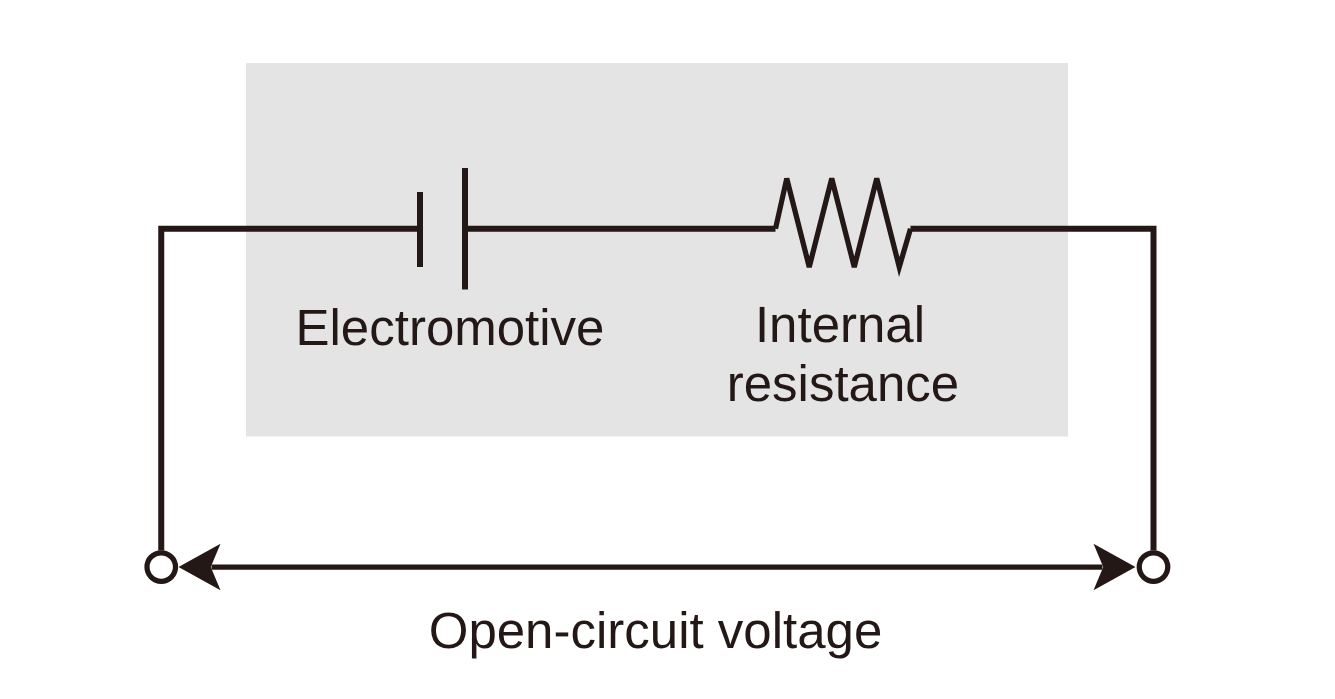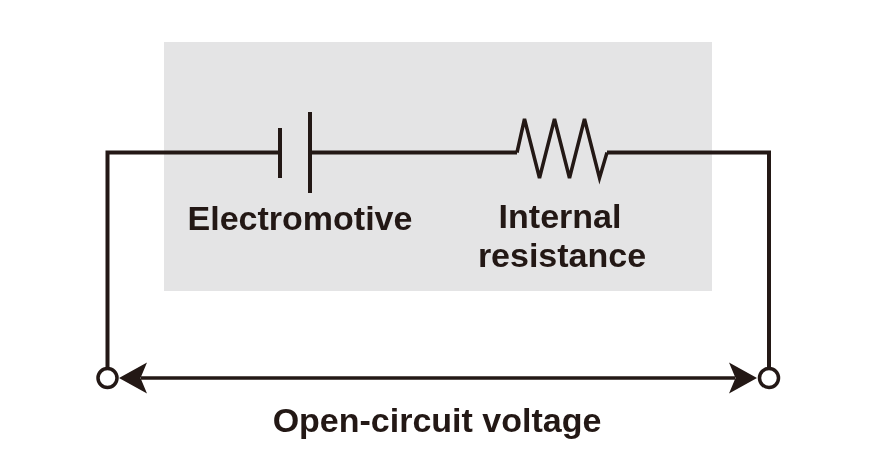--- a/index.html
+++ b/index.html
@@ -8,21 +8,21 @@
     --background:#ffffff;
     --terminal_fill:#ffffff;
   }
   html,body{margin:0;padding:0;}
   body{
     width:890px;height:466px;
     background:var(--background);
     font-family:"Liberation Sans", sans-serif;
     overflow:hidden;
   }
-  .stage{position:relative;width:766px;height:466px;font-weight:bold;}
+  .stage{position:relative;width:766px;height:466px;}
   svg{display:block;}
   .diagram-label{
     fill:var(--ink);
     font-family:"Liberation Sans", sans-serif;
     font-size:34px;
   }
 </style>
 </head>
 <body>
 

